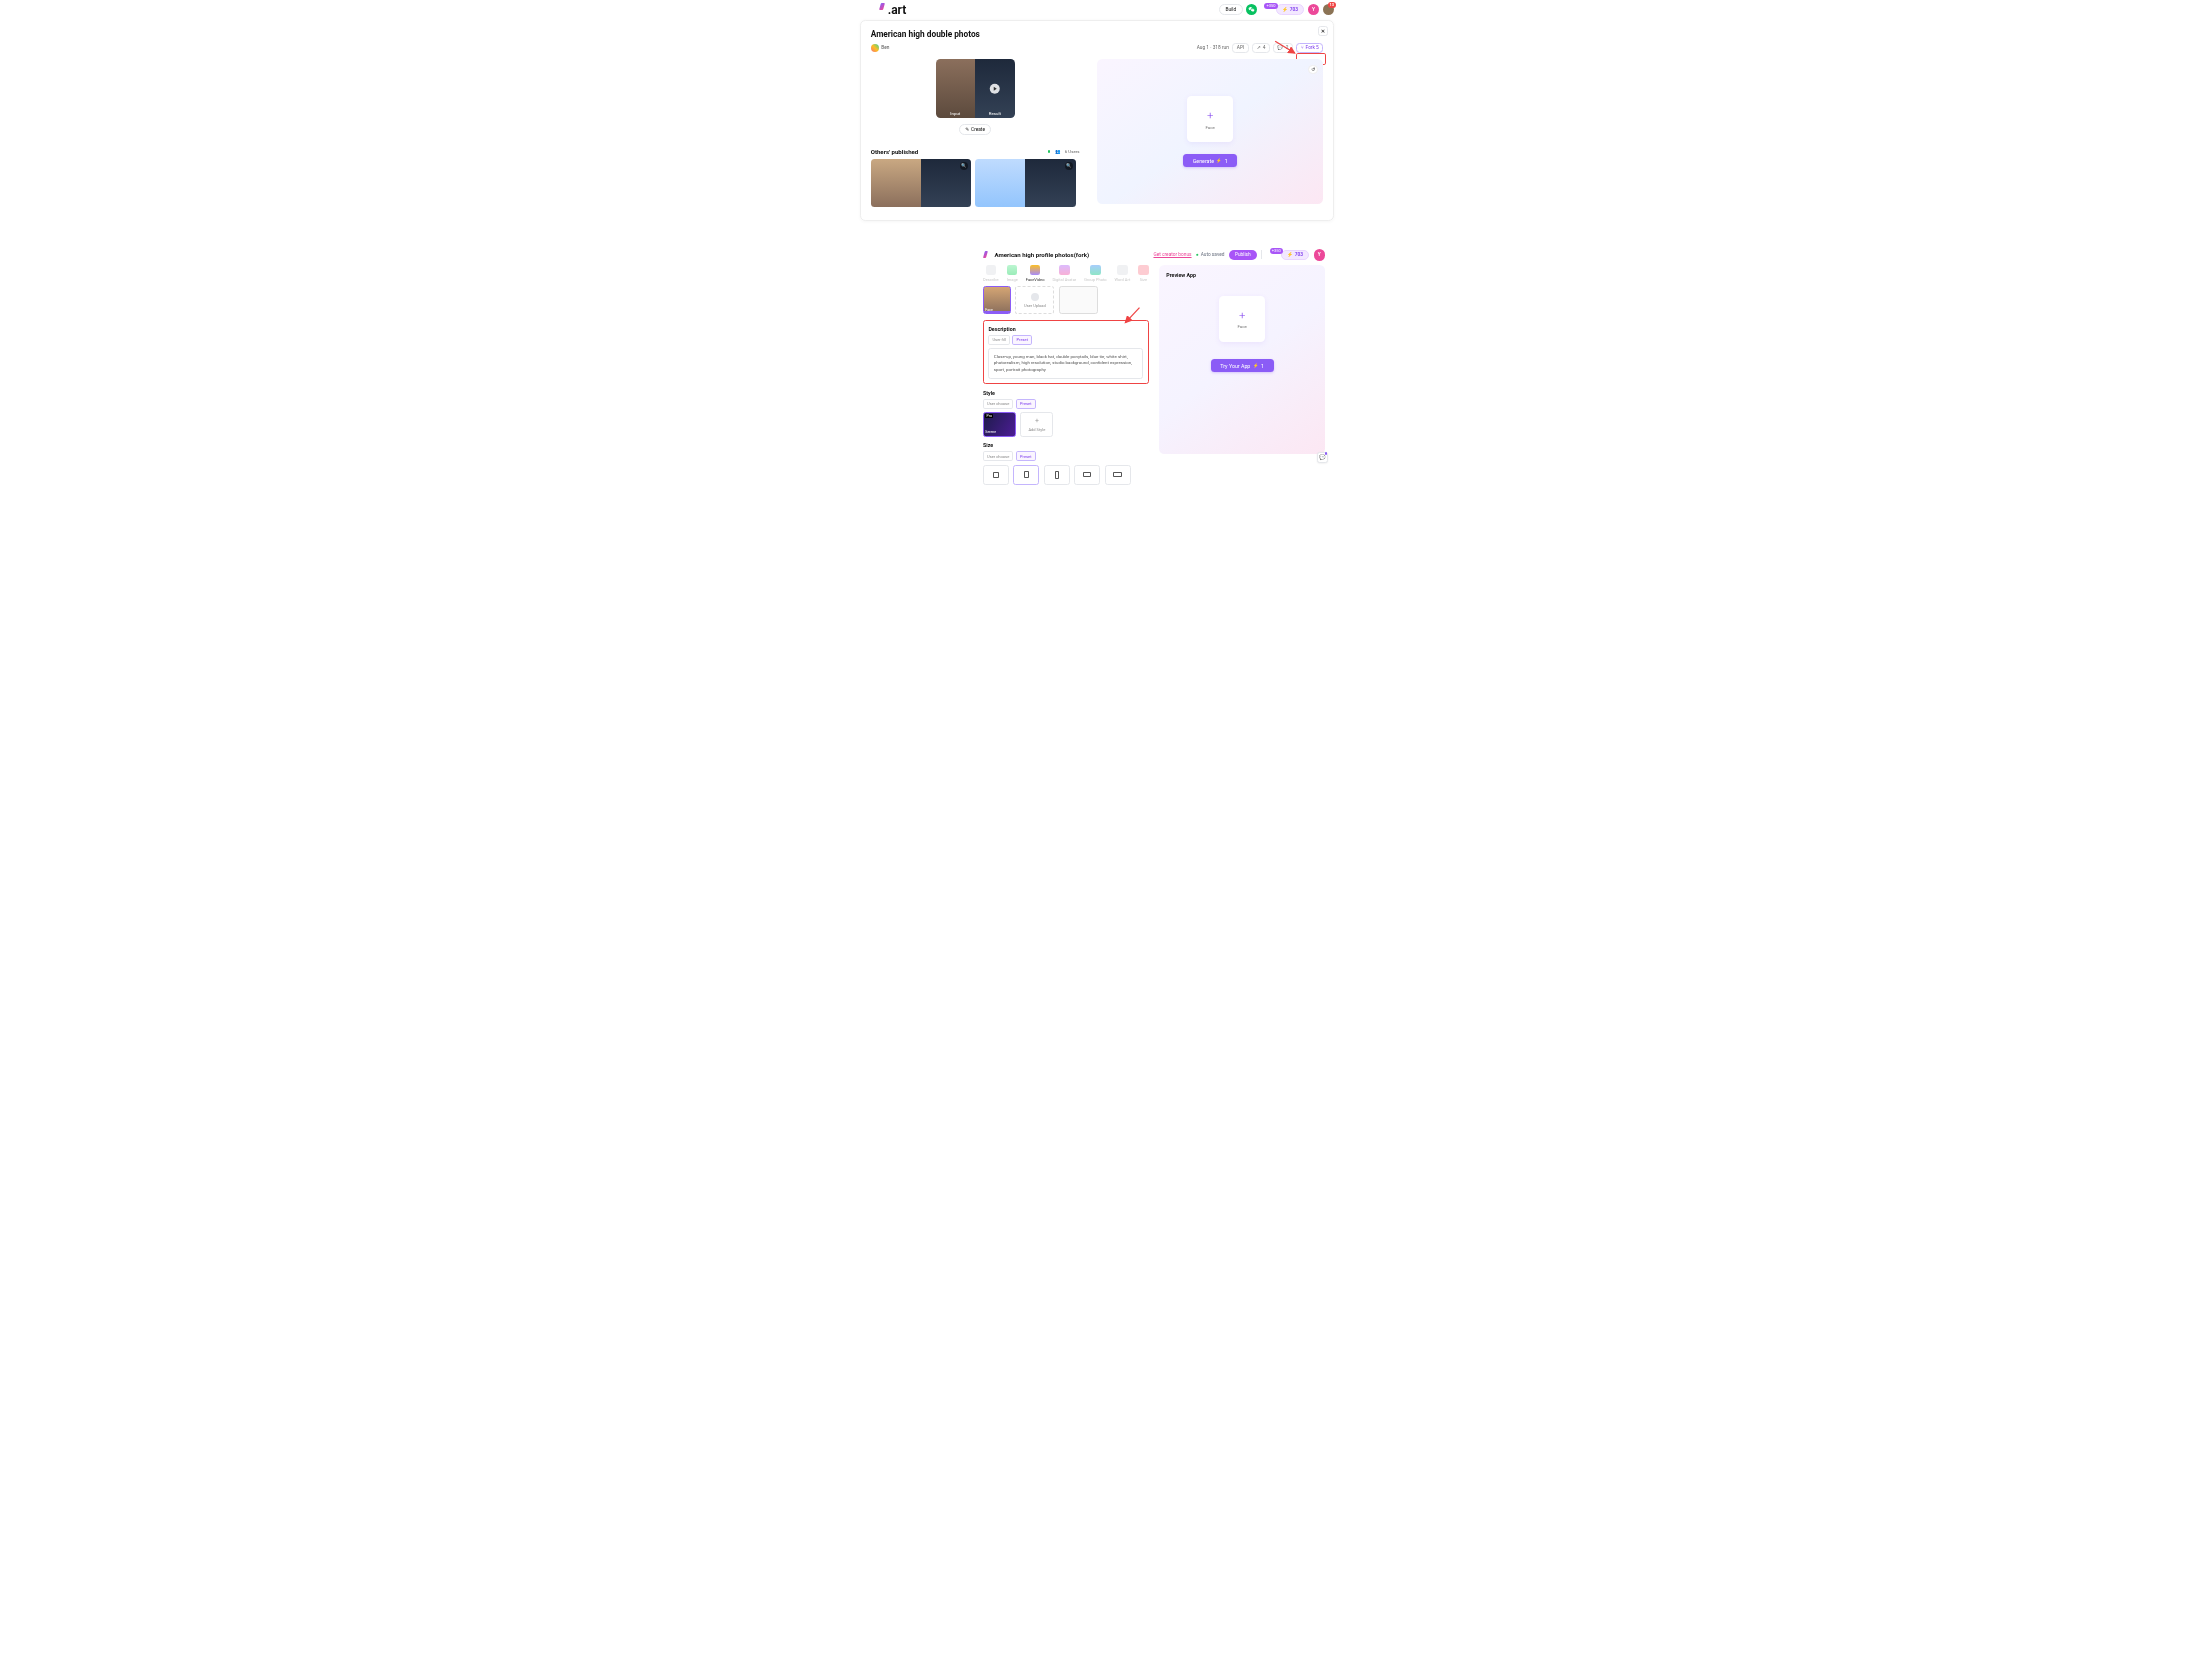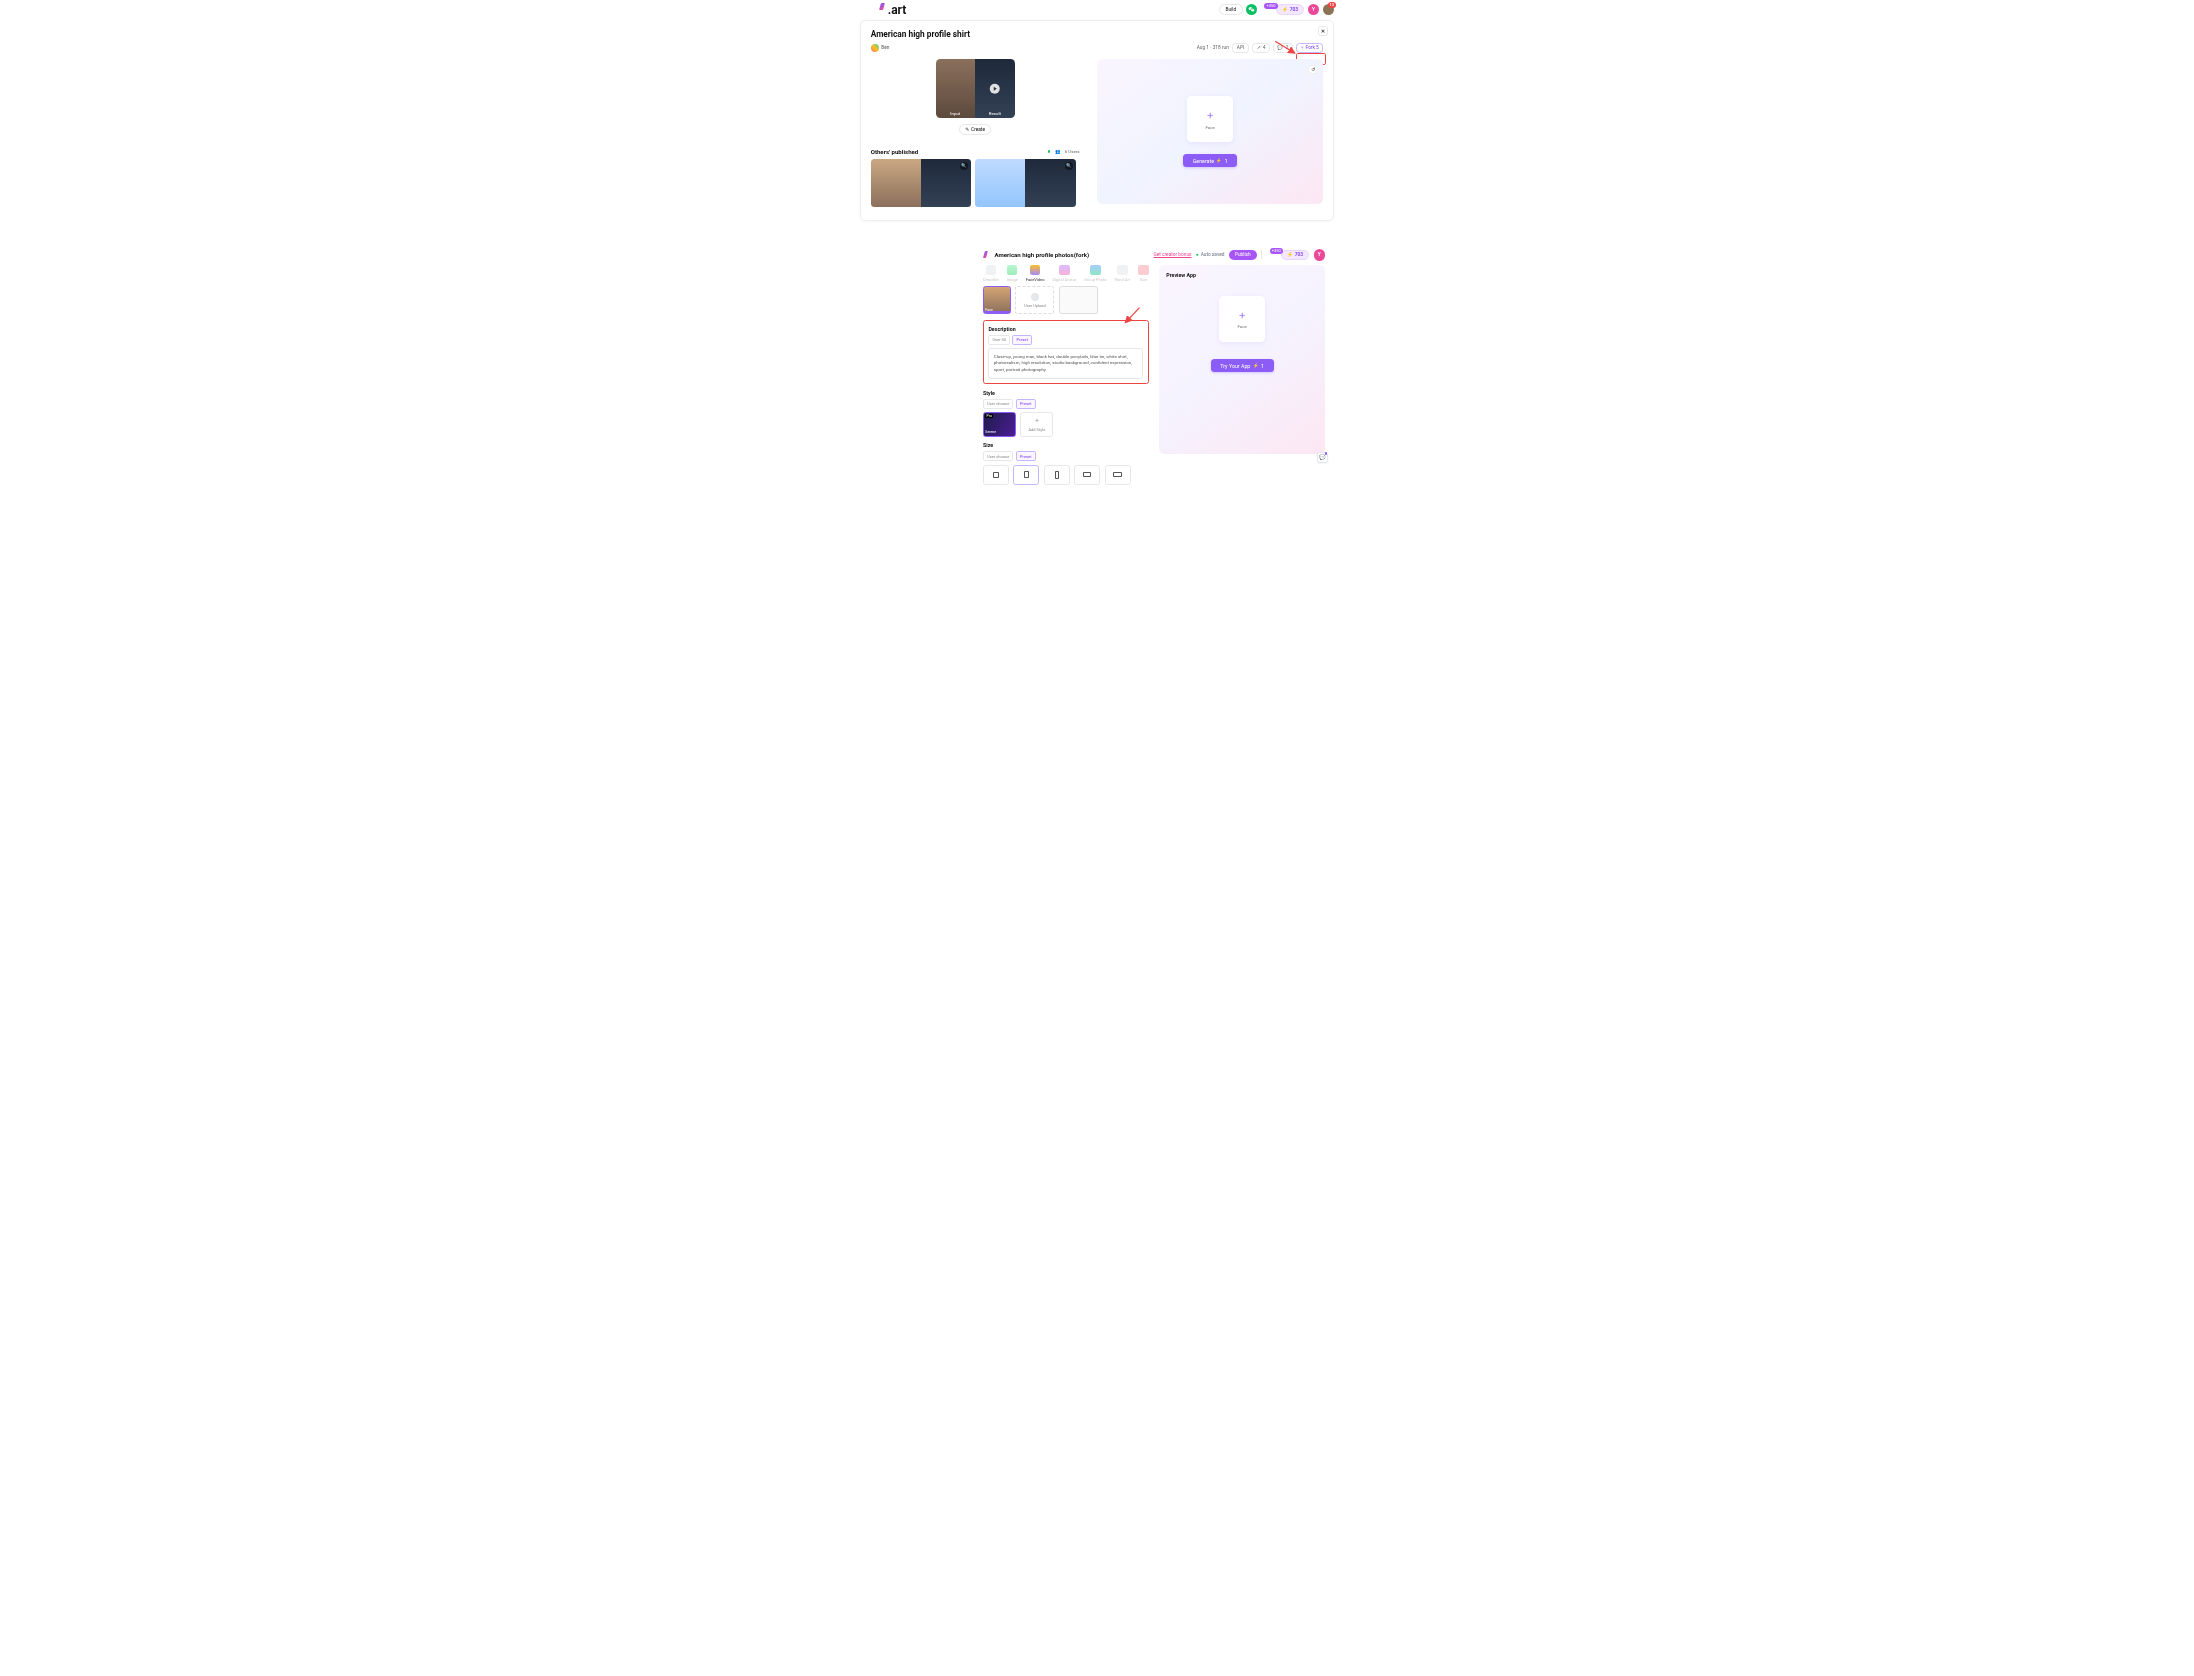--- a/index.html
+++ b/index.html
@@ -158,21 +158,21 @@
         <span class="avatar img">
           <span class="notif">13</span>
         </span>
       </div>
     </div>
 
     <div class="p1-card">
       <div class="p1-close">
         <span>✕</span>
       </div>
-      <div class="p1-title">American high profile shirt</div>
+      <div class="p1-title">American high double photos</div>
       <div class="p1-meta">
         <div class="p1-author">
           <span class="av"></span>
           <span>Ben</span>
         </div>
         <div class="p1-actions">
           <span>Aug 1 · 318 run</span>
           <span class="chip">API</span>
           <span class="chip">
             <span>↗</span>

